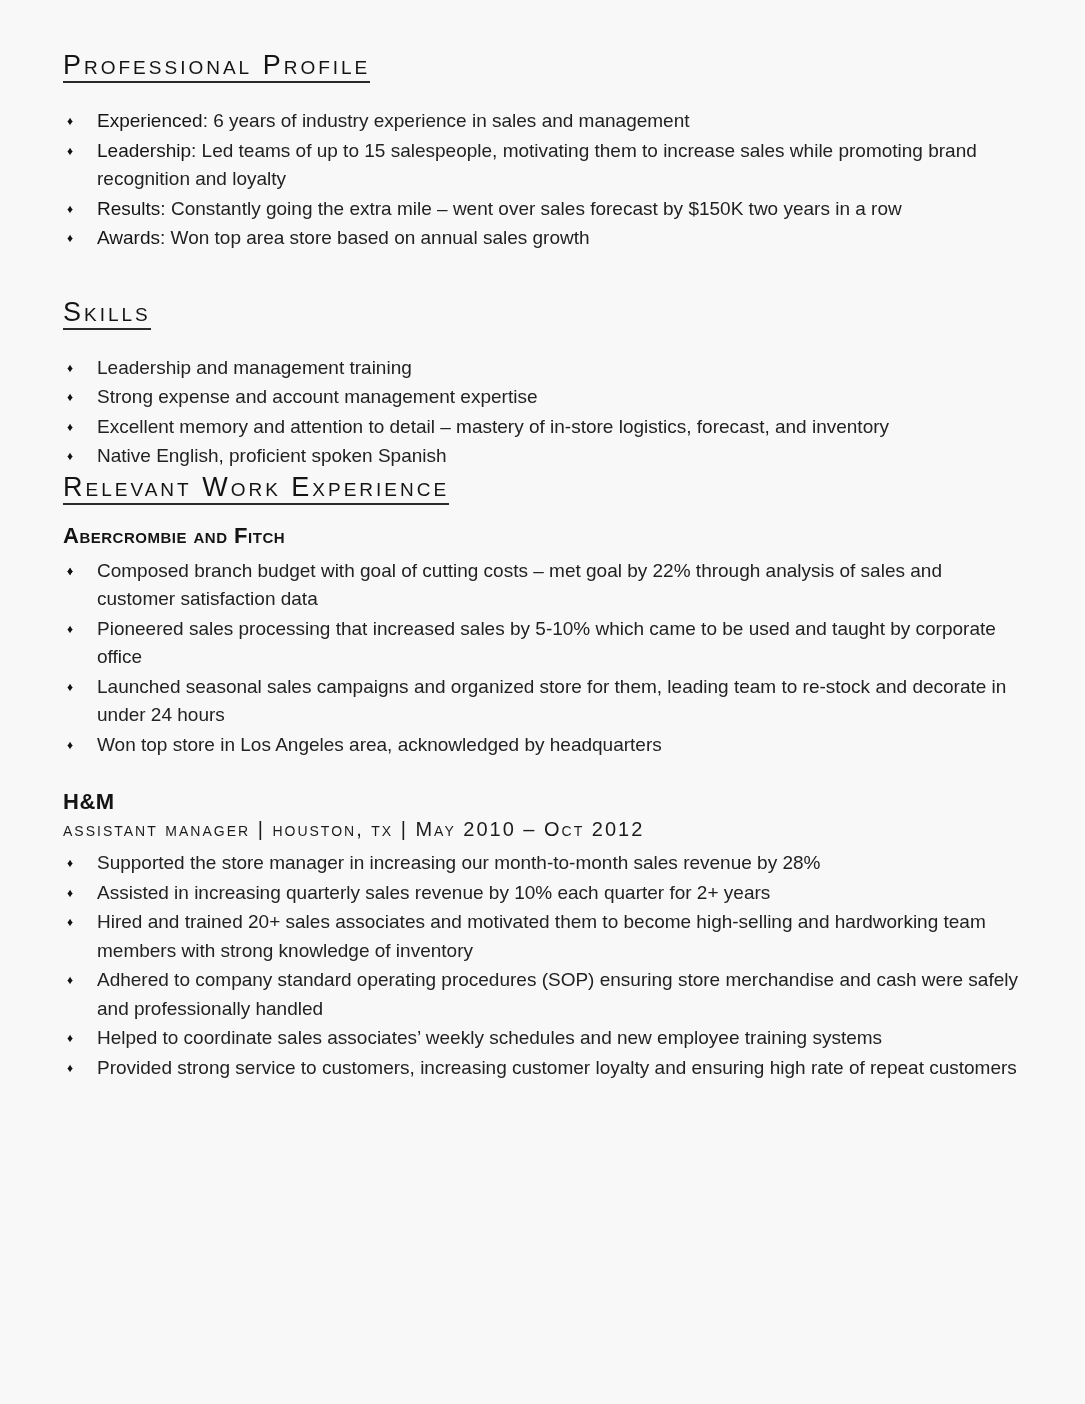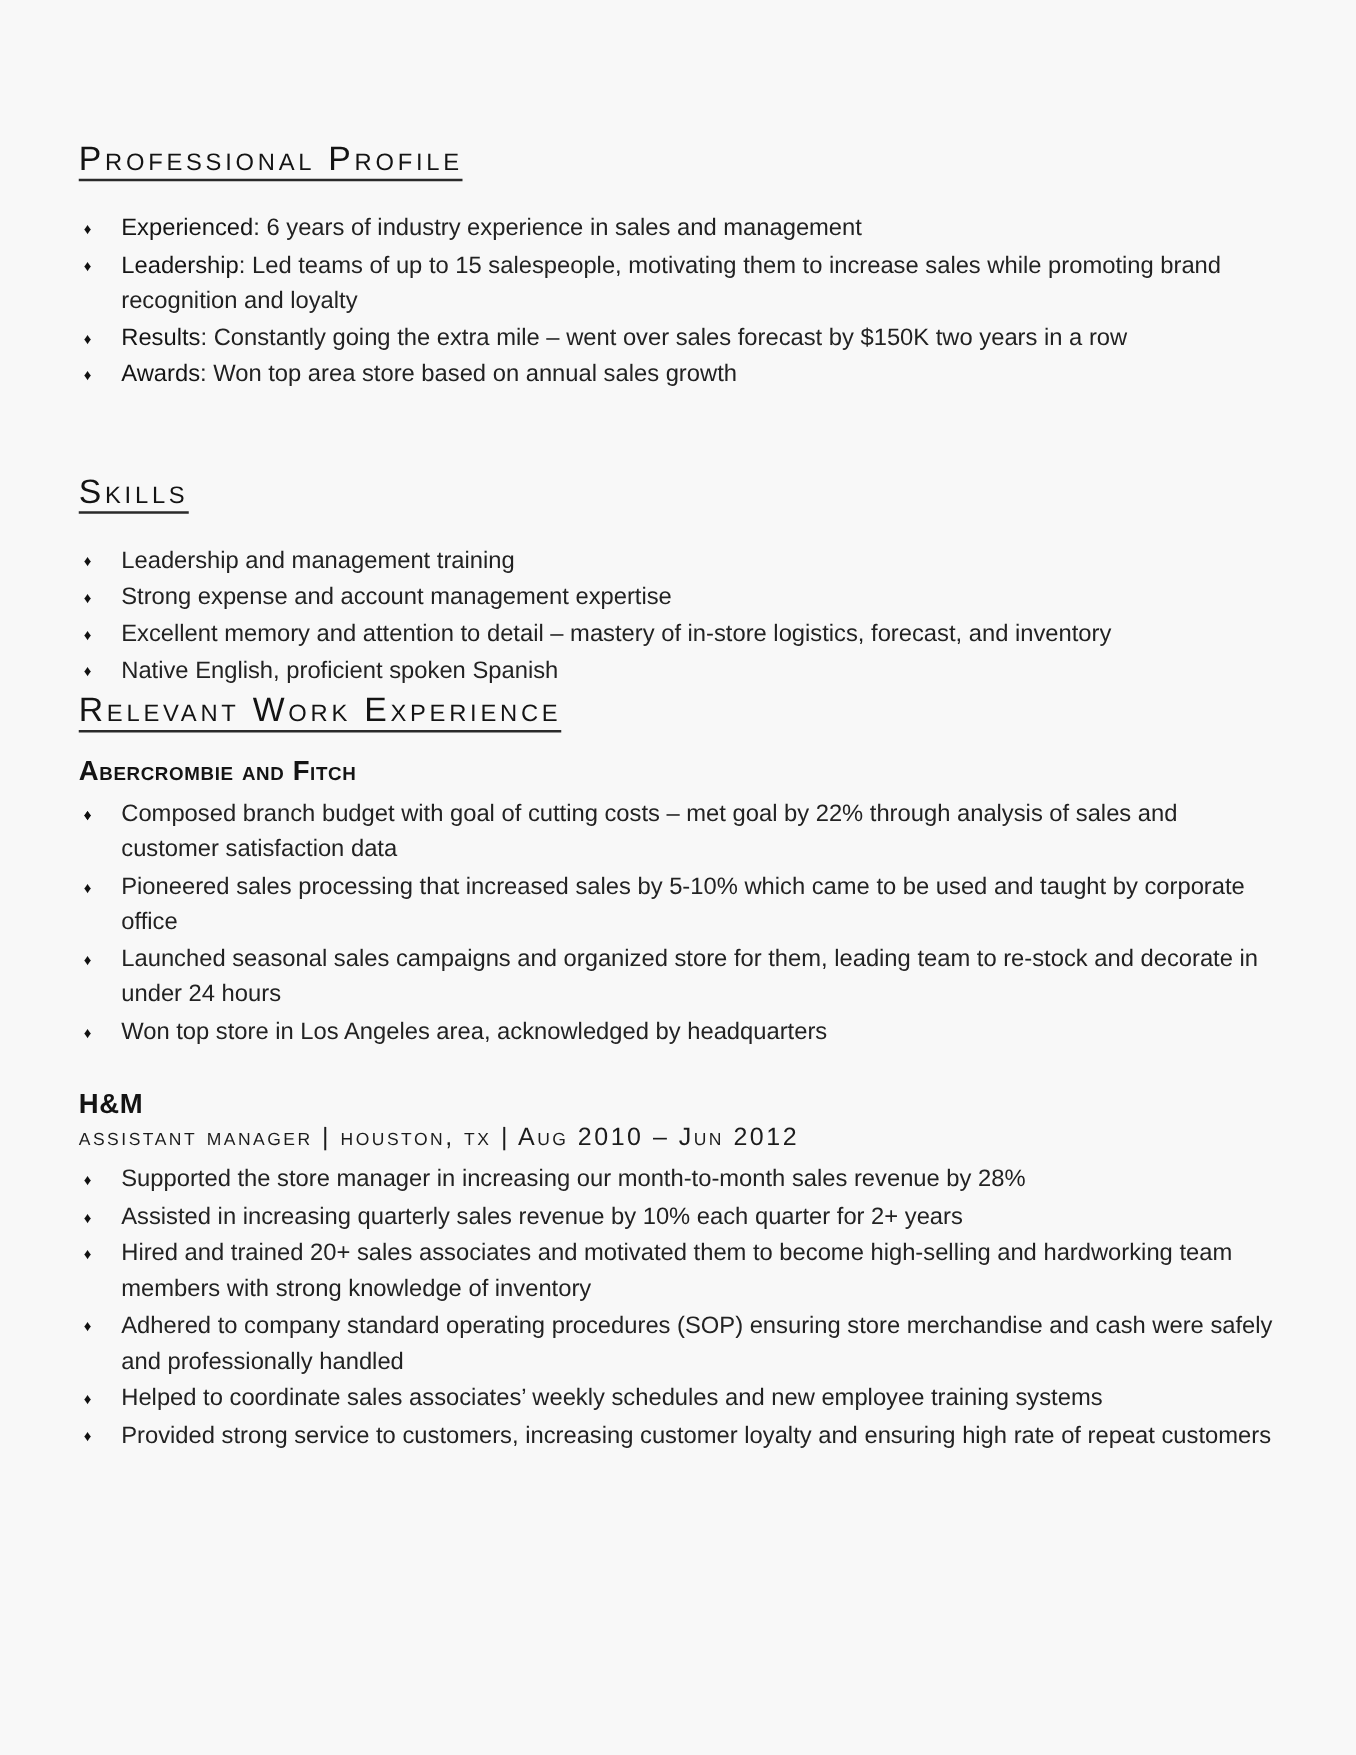--- a/index.html
+++ b/index.html
@@ -44,22 +44,22 @@
     font-variant: small-caps;
     font-size: 27px;
     font-weight: 500;
     letter-spacing: 3px;
     color: #141414;
   }
   .section-heading .hd-text {
     border-bottom: 2px solid #2a2a2a;
     padding-bottom: 1px;
   }
-  .sec-profile { margin-top: 62px; }
-  .sec-skills  { margin-top: 63px; }
+  .sec-profile { }
+  .sec-skills  { margin-top: 44px; }
   .sec-exp     { }
   
   ul.blist {
     list-style: none;
     margin-top: 26px;
   }
   ul.blist.tight { margin-top: 8px; }
   ul.blist li {
     position: relative;
     padding-left: 34px;
@@ -130,21 +130,21 @@
         <li><span class="blt">♦</span></li>
         <li><span class="blt">♦</span><span>Composed branch budget with goal of cutting costs – met goal by 22% through analysis of sales and customer satisfaction data</span></li>
         <li><span class="blt">♦</span><span>Pioneered sales processing that increased sales by 5-10% which came to be used and taught by corporate office</span></li>
         <li><span class="blt">♦</span><span>Launched seasonal sales campaigns and organized store for them, leading team to re-stock and decorate in under 24 hours</span></li>
         <li><span class="blt">♦</span><span>Won top store in Los Angeles area, acknowledged by headquarters</span></li>
       </ul>
     </div>
 
     <div class="job">
       <h3 class="company">H&amp;M</h3>
-      <div class="job-meta">assistant manager | houston, tx | Aug 2010 – Jun 2012</div>
+      <div class="job-meta">assistant manager | houston, tx | May 2010 – Oct 2012</div>
       <ul class="blist tight">
         <li><span class="blt">♦</span><span>Supported the store manager in increasing our month-to-month sales revenue by 28%</span></li>
         <li><span class="blt">♦</span><span>Assisted in increasing quarterly sales revenue by 10% each quarter for 2+ years</span></li>
         <li><span class="blt">♦</span><span>Hired and trained 20+ sales associates and motivated them to become high-selling and hardworking team members with strong knowledge of inventory</span></li>
         <li><span class="blt">♦</span><span>Adhered to company standard operating procedures (SOP) ensuring store merchandise and cash were safely and professionally handled</span></li>
         <li><span class="blt">♦</span><span>Helped to coordinate sales associates’ weekly schedules and new employee training systems</span></li>
         <li><span class="blt">♦</span><span>Provided strong service to customers, increasing customer loyalty and ensuring high rate of repeat customers</span></li>
       </ul>
     </div>
   </div>

